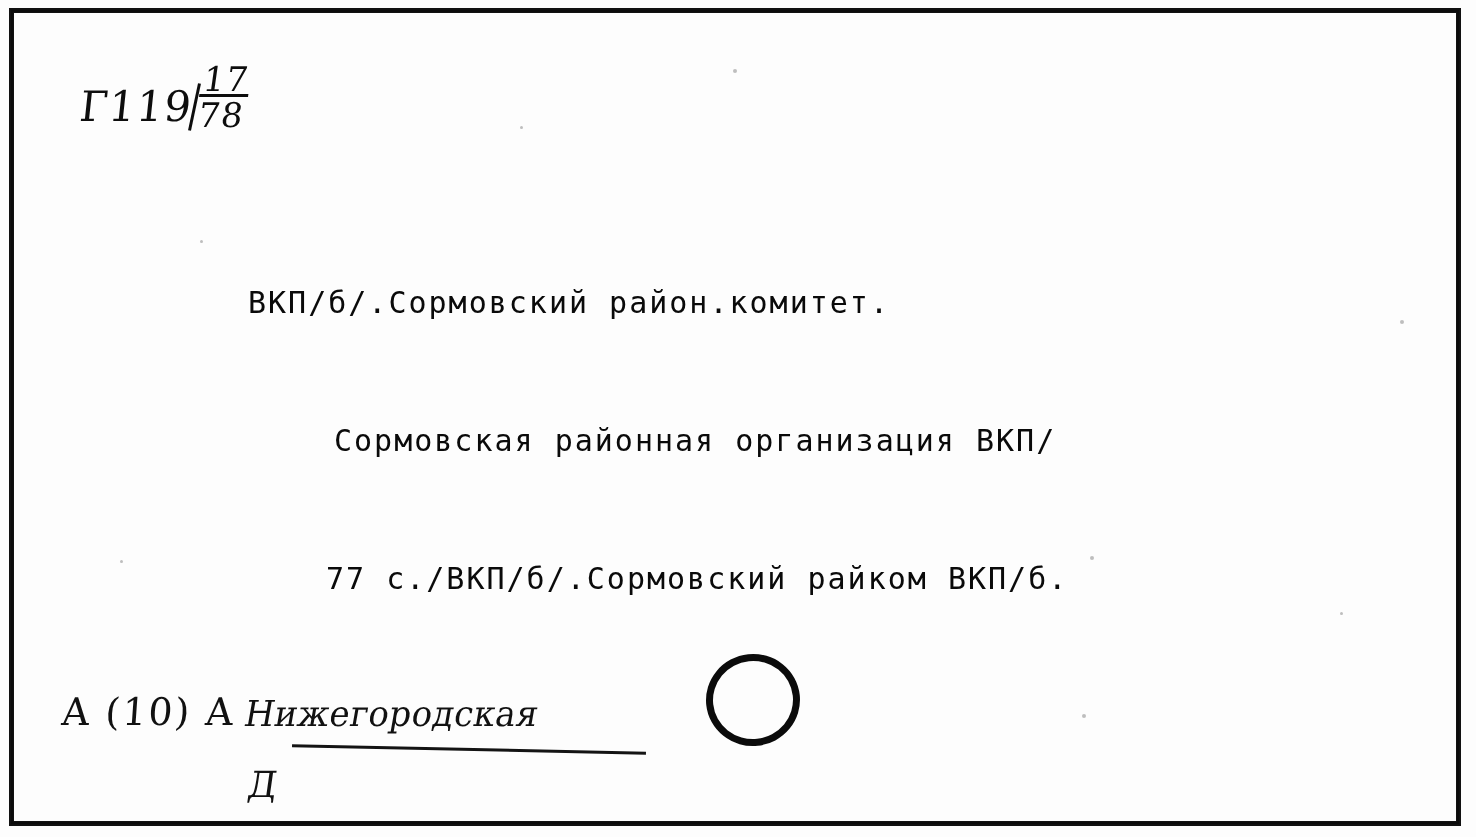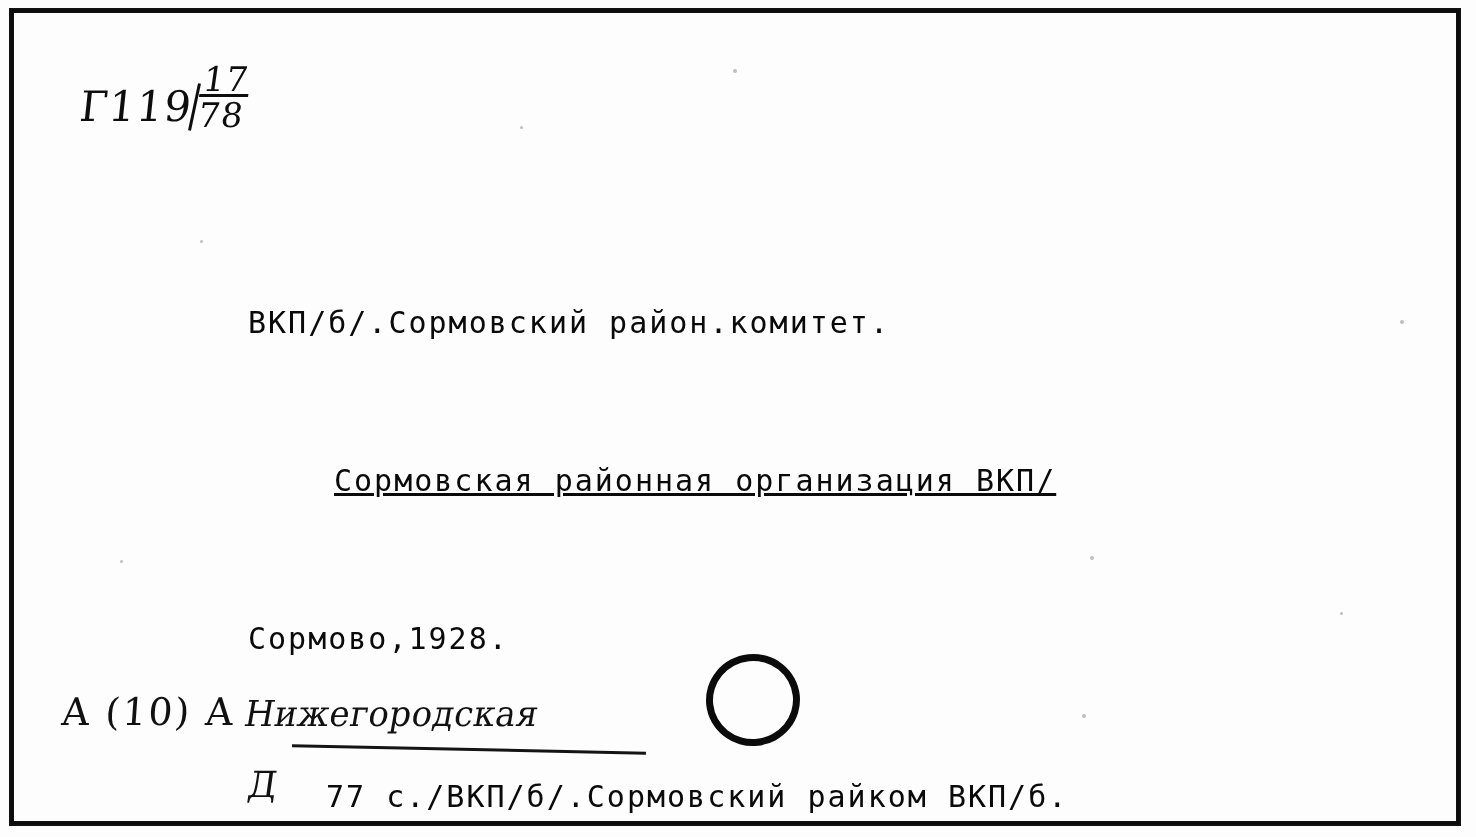--- a/index.html
+++ b/index.html
@@ -108,25 +108,23 @@
     color: #0a0a0a;
     font-family: "DejaVu Sans Mono", monospace;
     font-size: 30px;
     line-height: 46px;
     letter-spacing: 2.0px;
     white-space: pre;
   }
   #typed-block .line {
     display: block;
     white-space: pre;
-    margin-top: 20px;
   }
   #typed-block .indent {
     padding-left: 86px;
-    text-decoration: underline;
   }
   #typed-block .indent-sm {
     padding-left: 78px;
   }
 
   
   #hand-bottom {
     position: absolute;
     left: 62px;
     top: 690px;
@@ -194,21 +192,20 @@
   <div class="speck" style="left:1340px;top:612px;width:3px;height:3px;"></div>
   <div class="speck" style="left:520px;top:126px;width:3px;height:3px;"></div>
 
   <div id="shelfmark">
     <span class="num">Г119</span><span class="slash"></span><span class="frac"><span class="top">17</span><span class="bar"></span><span class="bot">78</span></span>
   </div>
 
   <div id="typed-block">
     <span class="line">ВКП/б/.Сормовский район.комитет.</span>
     <span class="line indent">Сормовская районная организация ВКП/</span>
-    <span class="line">Сормово,1928.</span>
     <span class="line indent-sm">77 с./ВКП/б/.Сормовский райком ВКП/б.</span>
     
     
   </div>
 
   <div id="ink-circle"></div>
 
   <div id="hand-bottom">
     <span class="cls">A (10) A</span><span class="place">Нижегородская</span>
   </div>

